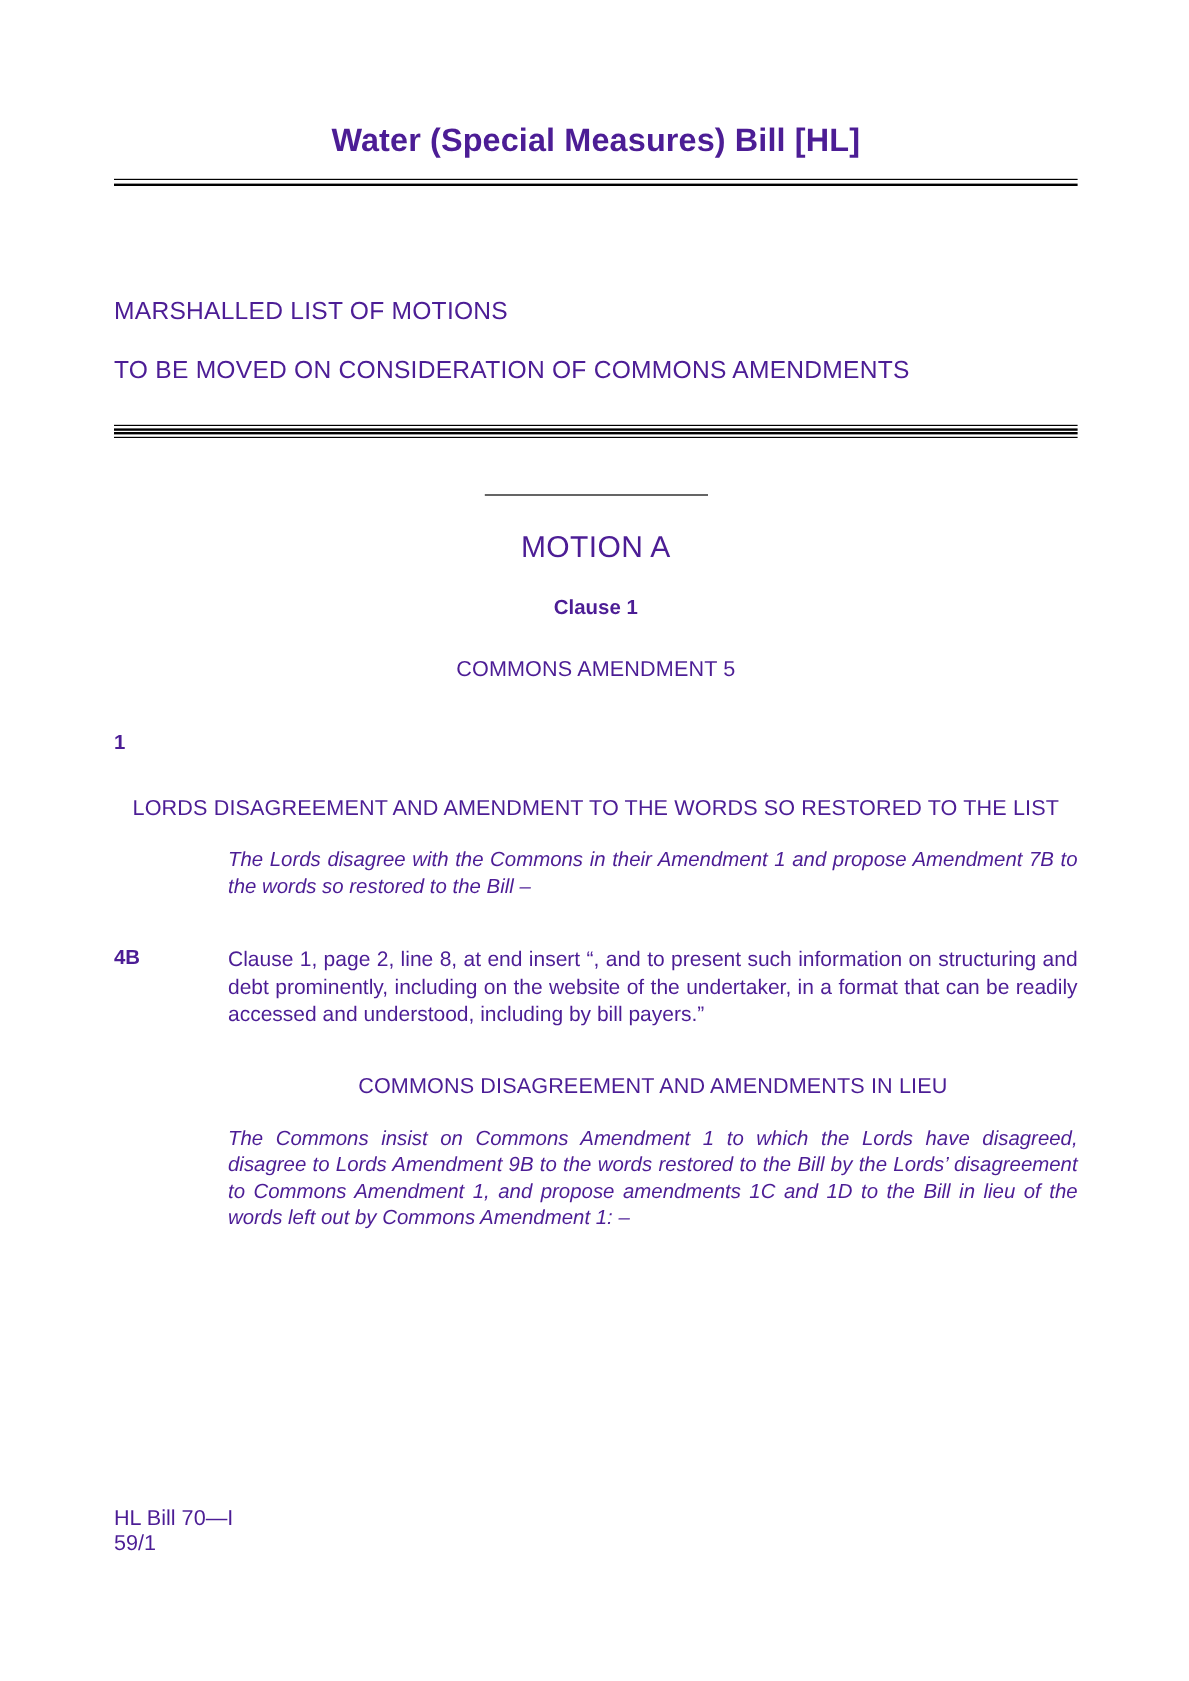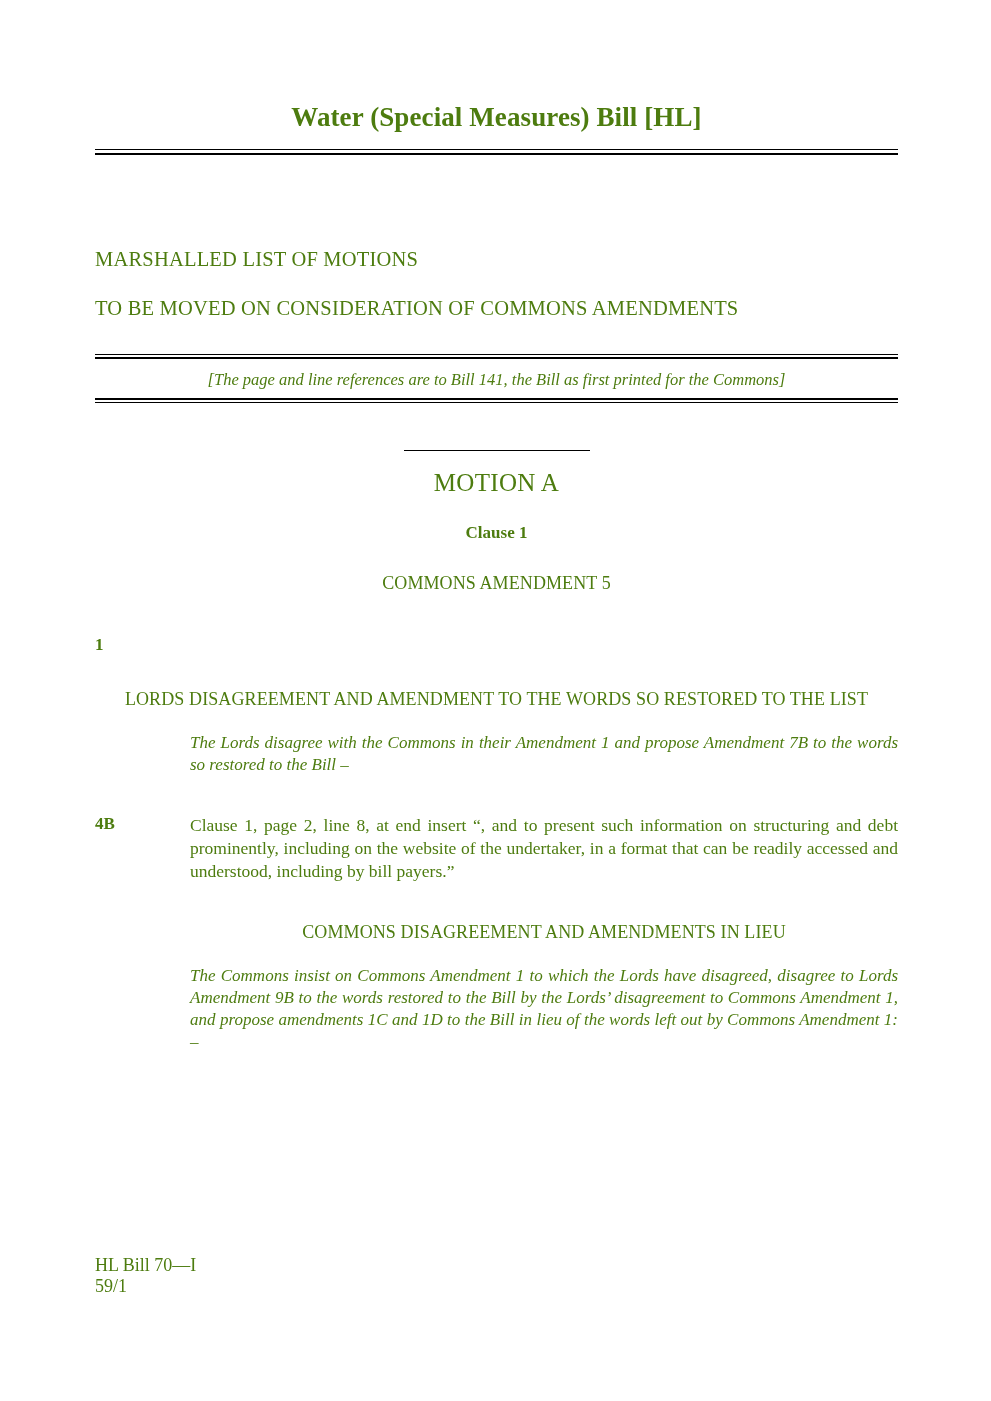--- a/index.html
+++ b/index.html
@@ -6,22 +6,22 @@
     margin: 0;
     padding: 0;
     background: #ffffff;
   }
   .page {
     position: relative;
     width: 991px;
     height: 1401px;
     margin: 0 auto;
     background: #ffffff;
-    font-family: Liberation Serif, serif;
-    color: #4d7c0f;
+    font-family: Liberation Sans, sans-serif;
+    color: #4c1d95;
     overflow: hidden;
   }
 
   
   .content {
     position: absolute;
     left: 95px;
     width: 803px;       
     top: 0;
   }
@@ -100,21 +100,21 @@
   
   .short-rule {
     width: 186px;
     margin: 46px auto 0 auto;
     border-top: 1.4px solid #000;
   }
 
   .motion-title {
     text-align: center;
     font-size: 25px;
-    margin-top: 18px;
+    margin-top: 29px;
     letter-spacing: 0.3px;
   }
   .clause-title {
     text-align: center;
     font-size: 17px;
     font-weight: bold;
     margin-top: 26px;
   }
   .amendment-title {
     text-align: center;
@@ -196,21 +196,20 @@
 
     <div class="rule-double"></div>
 
     <div class="list-heading-block">
       <div class="list-heading">MARSHALLED LIST OF MOTIONS</div>
       <div class="list-heading second">TO BE MOVED ON CONSIDERATION OF COMMONS AMENDMENTS</div>
     </div>
 
     <div class="note-band">
       <div class="rule-double"></div>
-      <div class="note-text">[The page and line references are to Bill 141, the Bill as first printed for the Commons]</div>
       <div class="rule-double-b"></div>
     </div>
 
     <div class="short-rule"></div>
 
     <div class="motion-title">MOTION A</div>
 
     <div class="clause-title">Clause 1</div>
 
     <div class="amendment-title">COMMONS AMENDMENT 5</div>

